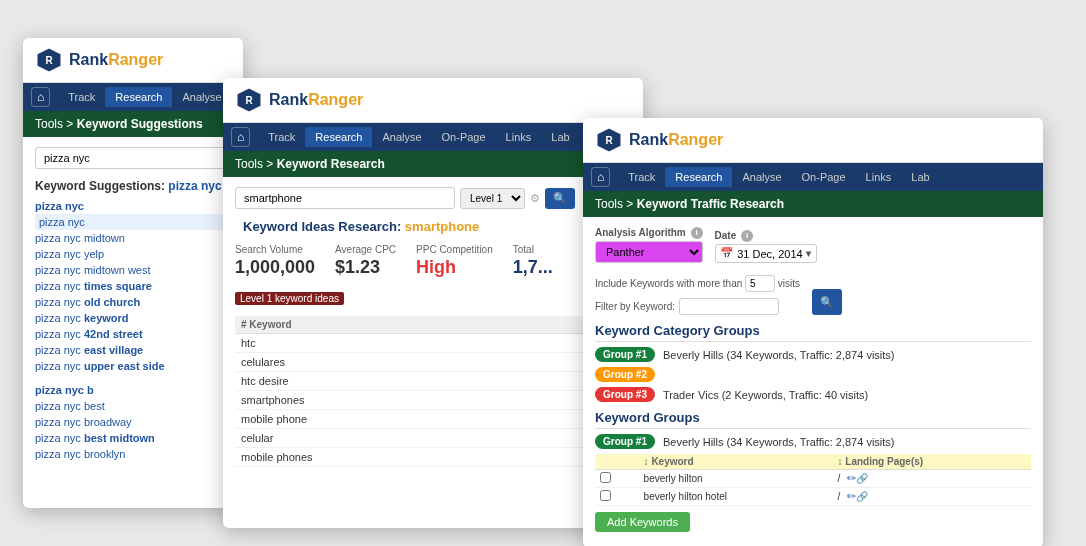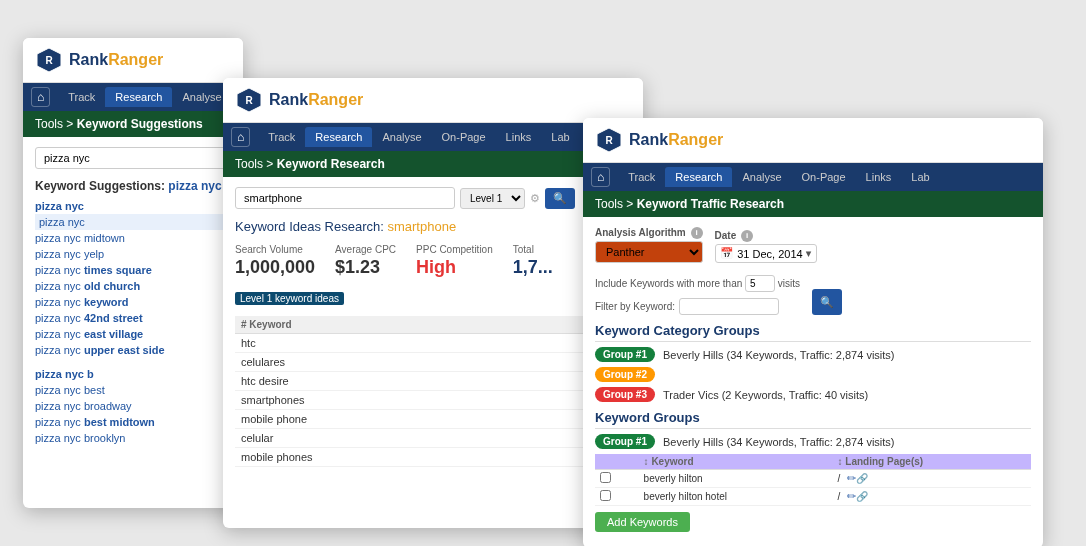--- a/index.html
+++ b/index.html
@@ -197,23 +197,23 @@
     .stat-value.red {
       color: #e53535;
     }
     .stat-value.blue-num {
       color: #1a3a6b;
     }
 
     
     .section-heading {
       font-size: 13px;
-      font-weight: normal;
+      font-weight: bold;
       color: #1a3a6b;
-      margin: 8px 0;
+      margin: 8px 8px;
     }
     .section-heading span {
       color: #e8a020;
     }
 
     
     .kw-table {
       width: 100%;
       font-size: 11px;
       border-collapse: collapse;
@@ -228,21 +228,21 @@
     }
     .kw-table td {
       padding: 3px 6px;
       border-bottom: 1px solid #f0f0f0;
       color: #333;
     }
 
     
     .level-badge {
       display: inline-block;
-      background: #0c4a6e;
+      background: #7f1d1d;
       color: #fff;
       font-size: 10px;
       padding: 1px 5px;
       border-radius: 2px;
       margin-bottom: 5px;
     }
     .form-group {
       display: flex;
       flex-direction: column;
       gap: 2px;
@@ -250,21 +250,21 @@
     .form-label {
       font-size: 10px;
       color: #555;
       font-weight: bold;
     }
     .form-select {
       border: 1px solid #ccc;
       border-radius: 3px;
       padding: 3px 6px;
       font-size: 11px;
-      background: #c2410c;
+      background: #d946ef;
     }
 
     
     .group-section-title {
       font-size: 13px;
       font-weight: bold;
       color: #1a3a6b;
       margin: 8px 0 5px;
       border-bottom: 1px solid #ddd;
       padding-bottom: 3px;
@@ -296,21 +296,21 @@
     }
 
     
     .sub-table {
       width: 100%;
       font-size: 10px;
       border-collapse: collapse;
       margin-top: 5px;
     }
     .sub-table th {
-      background: #c4b5fd;
+      background: #fef9c3;
       color: #666;
       padding: 2px 5px;
       text-align: left;
       border-bottom: 1px solid #ddd;
     }
     .sub-table td {
       padding: 2px 5px;
       border-bottom: 1px solid #f0f0f0;
       color: #333;
     }
@@ -409,20 +409,21 @@
 
     <div class="content">
       <div class="search-row">
         <input class="search-input" value="pizza nyc" readonly="" style="">
       </div>
       <div class="kw-section-title">Keyword Suggestions: <span style="color:#2255a0">pizza nyc</span></div>
       <div class="kw-item bold">pizza nyc</div>
       <div class="kw-item active">pizza nyc</div>
       <div class="kw-item">pizza nyc midtown</div>
       <div class="kw-item">pizza nyc yelp</div>
+      <div class="kw-item">pizza nyc midtown west</div>
       <div class="kw-item">pizza nyc <strong>times square</strong></div>
       <div class="kw-item">pizza nyc <strong>old church</strong></div>
       <div class="kw-item">pizza nyc <strong>keyword</strong></div>
       <div class="kw-item">pizza nyc <strong>42nd street</strong></div>
       <div class="kw-item">pizza nyc <strong>east village</strong></div>
       <div class="kw-item">pizza nyc <strong>upper east side</strong></div>
       <div class="kw-item bold" style="margin-top:8px">pizza nyc b</div>
       <div class="kw-item">pizza nyc best</div>
       <div class="kw-item">pizza nyc broadway</div>
       <div class="kw-item">pizza nyc <strong>best midtown</strong></div>

